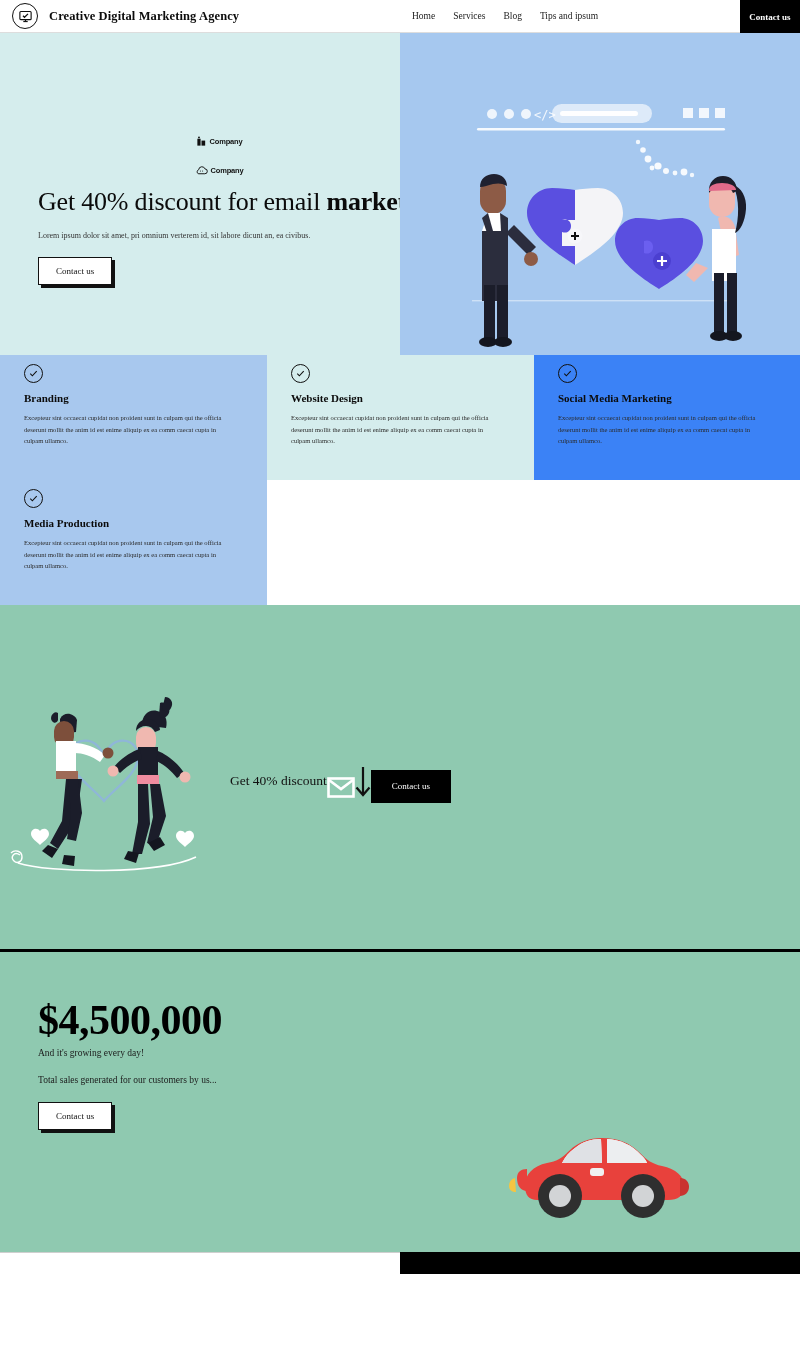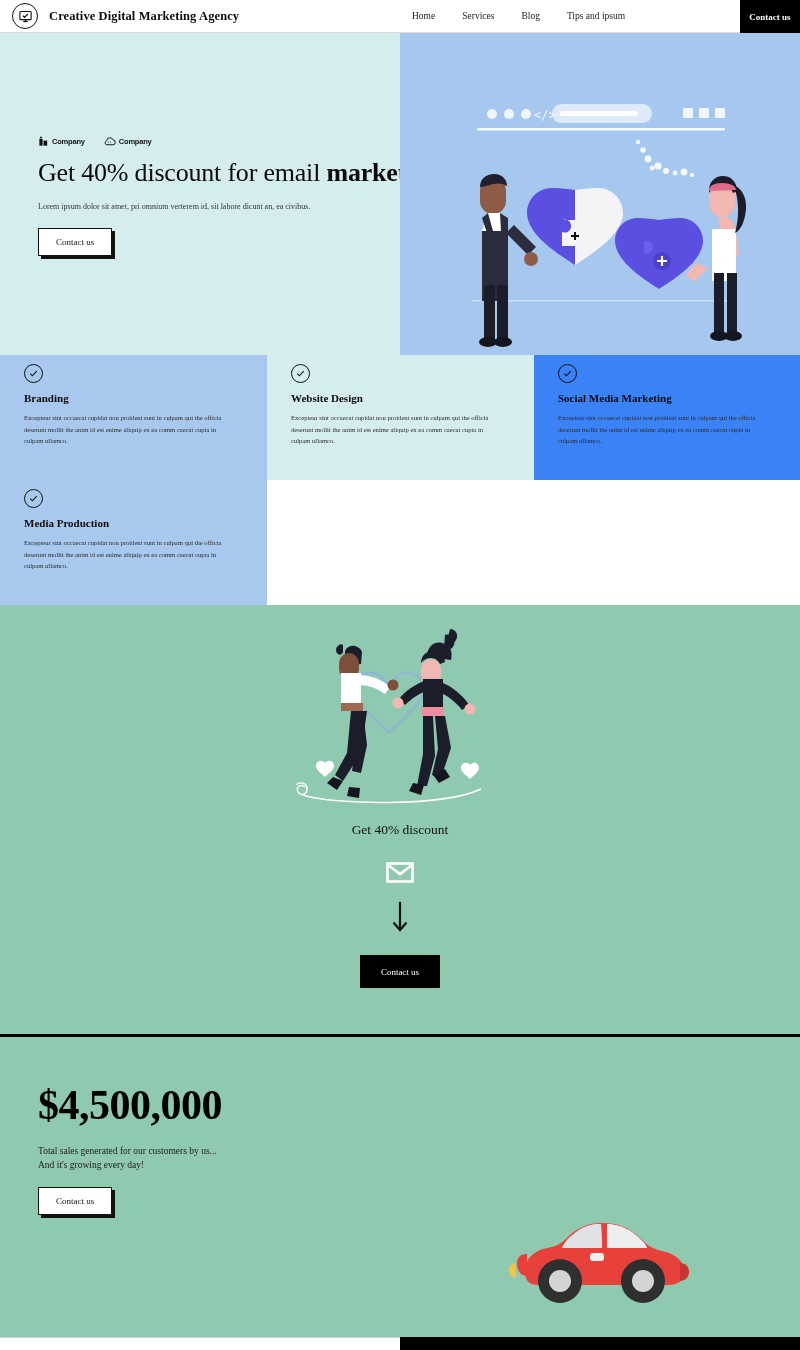--- a/index.html
+++ b/index.html
@@ -26,41 +26,41 @@
     border: 1.6px solid #111; display: flex; align-items: center;
     justify-content: center; flex: none;
   }
   .logo-icon svg { display: block; }
   .brand-title {
     font-family: "Liberation Serif", serif;
     font-weight: bold; font-size: 12.5px; color: #0d0d0d;
     margin-left: 11px; letter-spacing: .1px; white-space: nowrap;
   }
   .nav-links {
-    display: flex; align-items: flex-start; gap: 27px;
+    display: flex; align-items: flex-start; gap: 18px;
     position: absolute; left: 412px; top: 50%; transform: translateY(-50%);
   }
   .nav-link {
     font-family: "Liberation Serif", serif;
     font-size: 9.5px; color: #1b1b1b; white-space: nowrap; cursor: pointer;
   }
   .nav-cta {
     position: absolute; right: 0; top: 0; height: 33px; width: 60px;
     background: #000000; color: #ffffff;
     display: flex; align-items: center; justify-content: center;
     font-family: "Liberation Serif", serif; font-weight: bold;
     font-size: 9px; cursor: pointer;
   }
 
   
   .hero { display: flex; height: 322px; }
   .hero-left {
     width: 400px; background: #d5eded; position: relative; padding: 0 0 0 38px;
   }
-  .client-logos { display: flex; align-items: center; gap: 18px; padding-top: 103px; }
+  .client-logos { display: flex; align-items: center; gap: 18px; padding-top: 103px; flex-direction: column; }
   .client-logo { display: flex; align-items: center; gap: 3px; }
   .client-logo-name {
     font-family: "Liberation Sans", sans-serif;
     font-size: 7.5px; font-weight: bold; color: #111; letter-spacing: -.2px;
   }
   .hero-title {
     font-family: "Liberation Serif", serif;
     font-size: 26px; color: #0b0b0b; margin-top: 11px; letter-spacing: -.2px;
     white-space: nowrap;
   }
@@ -94,22 +94,22 @@
     font-family: "Liberation Serif", serif; font-weight: bold;
     font-size: 11px; color: #0b0b0b; margin-top: 9px;
   }
   .card-text {
     font-family: "Liberation Serif", serif; font-size: 6.6px;
     color: #2b2b2b; line-height: 1.75; margin-top: 8px; max-width: 212px;
   }
 
   
   .mid {
-    background: #8fc9b0; height: 429px; position: relative;
-    display: flex; flex-direction: column; align-items: center;
+    background: #8fc9b0; height: 344px; position: relative;
+    display: flex; flex-direction: row; align-items: center;
   }
   .dancers { margin-top: 10px; }
   .mid-title {
     font-family: "Liberation Serif", serif; font-size: 13.5px;
     color: #111; margin-top: 8px;
   }
   .mail-icon { margin-top: 24px; }
   .arrow-down { margin-top: 14px; }
   .btn-dark {
     margin-top: 18px; background: #000; color: #fff;
@@ -374,22 +374,22 @@
     </svg>
   </span>
 
   <button class="btn-dark">Contact us</button>
 </div>
 
 <div class="divider-black"></div>
 
 <div class="stats">
   <div class="stats-number">$4,500,000</div>
+  <div class="stats-line">And it's growing every day!</div>
   <div class="stats-line first">Total sales generated for our customers by us...</div>
-  <div class="stats-line">And it's growing every day!</div>
   <div class="btn-outline">Contact us</div>
 
   <span class="car">
     <svg width="195" height="110" viewBox="0 0 195 110">
       <path d="M20 70c0-12 8-20 22-23 10-2 14-4 22-12 9-9 20-13 33-13 16 0 28 5 38 15 7 7 12 11 22 13 14 3 22 10 22 20 0 10-6 14-16 14H32c-8 0-12-5-12-14z" fill="#e8413c"></path>
       <path d="M12 62c0-6 4-9 10-9v22c-6 0-10-5-10-13z" fill="#e8413c"></path>
       <path d="M10 62c-4 1-6 4-6 8 0 4 3 6 7 6z" fill="#f5c542"></path>
       <path d="M175 62c6 0 9 4 9 9s-4 9-9 9z" fill="#c93330"></path>
       <path d="M70 32c7-6 16-9 26-9l1 24H57c3-6 7-11 13-15z" fill="#ffffff"></path>
       <path d="M102 23c14 1 25 6 34 16 3 3 5 5 6 8h-40z" fill="#ffffff"></path>

